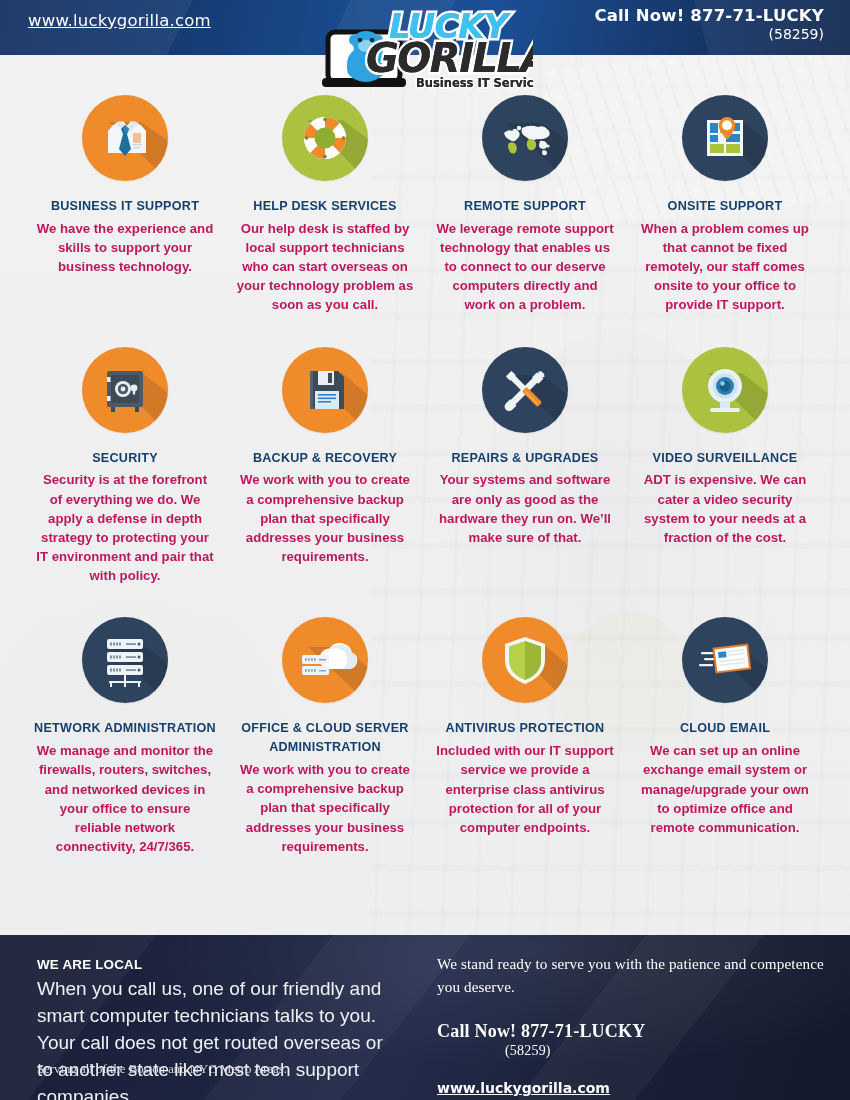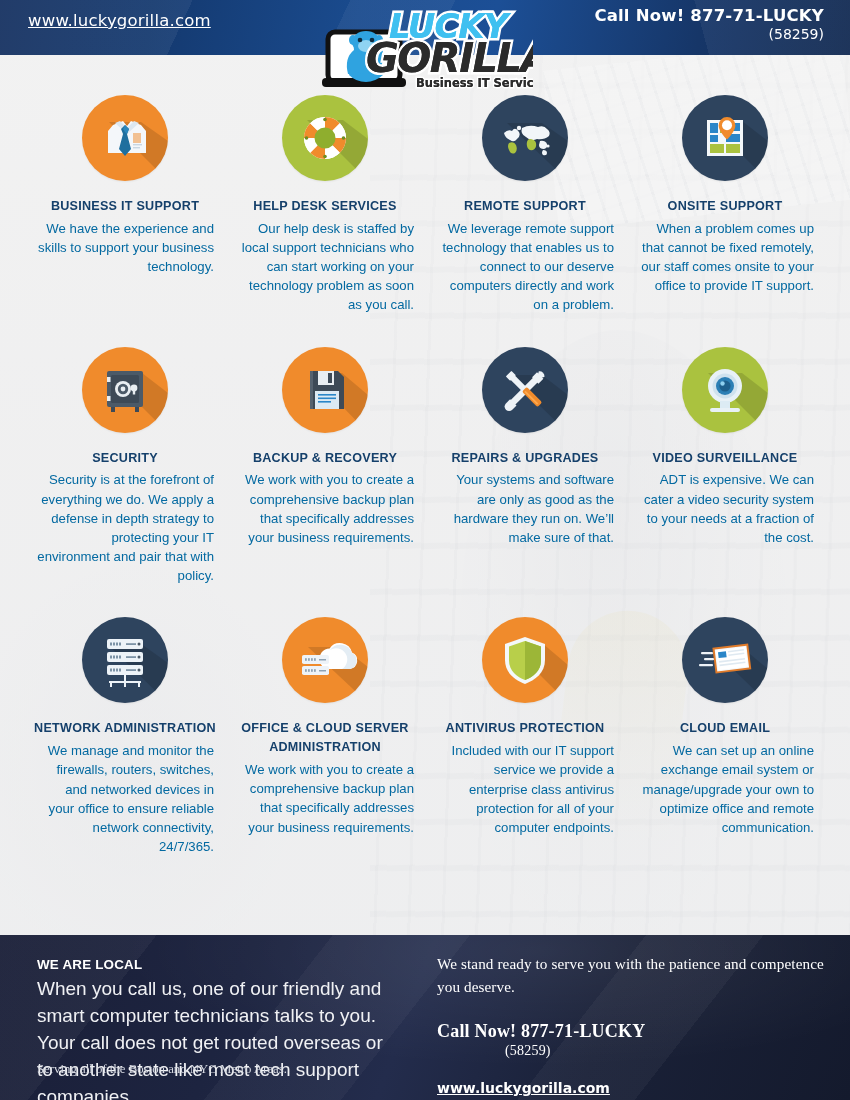--- a/index.html
+++ b/index.html
@@ -89,22 +89,22 @@
   .ic-orange{background:#f08b2c;}
   .ic-green{background:#aac23f;}
   .ic-navy{background:#2e445e;}
 
   .svc-title{
     margin-top:16px;text-align:center;color:#15406b;
     font-size:12.6px;font-weight:700;letter-spacing:.25px;line-height:1.5;
     text-transform:uppercase;
   }
   .svc-desc{
-    margin-top:3px;text-align:right;color:#0369a1;
-    font-size:13.2px;line-height:1.45;width:178px;
+    margin-top:3px;text-align:center;color:#be185d;
+    font-size:13.2px;line-height:1.45;width:178px;font-weight:bold;
   }
 
   .row1{margin-bottom:0px;}
 
   
   .footer{
     position:absolute;left:0;bottom:0;width:850px;height:165px;z-index:6;overflow:hidden;
     background:linear-gradient(110deg,#1a1f38 0%, #1d2440 28%, #232c4c 48%, #1a2138 70%, #141a2d 100%);
   }
   .footer:before{
@@ -217,21 +217,21 @@
             <path d="M22 43 a21 21 0 0 1 6.2 -14.8 l8.5 8.5 a9 9 0 0 0 -2.7 6.3 z" fill="#f08b2c"></path>
             <path d="M28.2 28.2 a21 21 0 0 1 14.8 -6.2 v12 a9 9 0 0 0 -6.3 2.7 z" fill="#ffffff"></path>
             <circle cx="43" cy="43" r="10.5" fill="#8fae2e"></circle>
             <circle cx="43" cy="24.5" r="1.8" fill="#6f8c22"></circle>
             <circle cx="43" cy="61.5" r="1.8" fill="#6f8c22"></circle>
             <circle cx="24.5" cy="43" r="1.8" fill="#6f8c22"></circle>
             <circle cx="61.5" cy="43" r="1.8" fill="#6f8c22"></circle>
           </svg>
         </div>
         <div class="svc-title">HELP DESK SERVICES</div>
-        <div class="svc-desc">Our help desk is staffed by local support technicians who can start working on your technology problem as soon as you call.</div>
+        <div class="svc-desc">Our help desk is staffed by local support technicians who can start overseas on your technology problem as soon as you call.</div>
       </div>
 
       <div class="cell c2">
         <div class="icon-wrap ic-navy">
           <svg width="86" height="86" viewBox="0 0 86 86">
             <path class="long-shadow" d="M25 28 L86 86 L86 46 L60 28 Z" fill="#000"></path>
             <path d="M22 38 q4 -4 8 -2 q3 -5 7 1 q2 4 -2 7 q-3 4 -7 1 q-5 -2 -6 -7 z" fill="#f2f6f9"></path>
             <path d="M27 48 q5 -2 7 2 q2 5 -1 8 q-4 2 -6 -3 q-2 -4 0 -7 z" fill="#aac23f"></path>
             <path d="M40 33 q8 -4 16 -1 q6 -2 9 2 q4 3 2 7 q-5 4 -12 3 q-6 3 -11 -2 q-6 -3 -4 -9 z" fill="#f2f6f9"></path>
             <path d="M47 44 q6 0 7 4 q1 5 -3 7 q-5 1 -6 -4 q-1 -5 2 -7 z" fill="#aac23f"></path>

